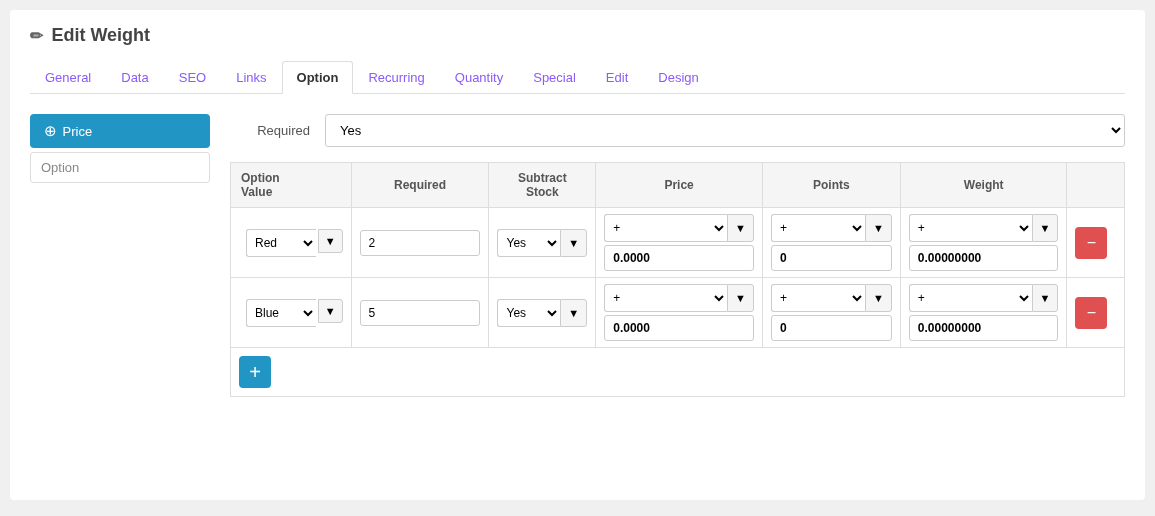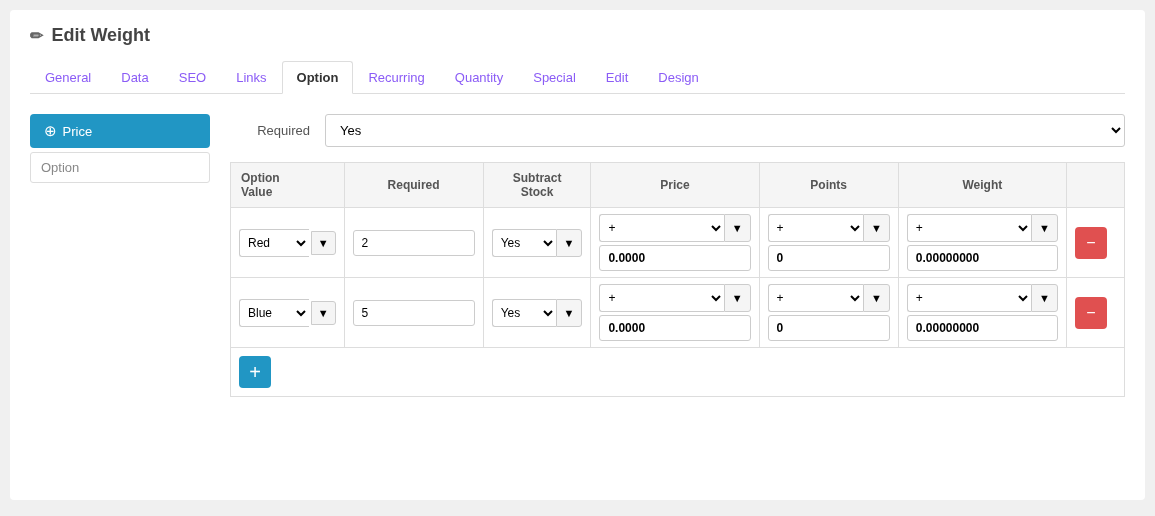--- a/index.html
+++ b/index.html
@@ -50,21 +50,21 @@
     .subtract-select-wrap { display: flex; }
     .subtract-select { flex: 1; padding: 5px 4px; border: 1px solid #ccc; border-radius: 3px 0 0 3px; font-size: 12px; background: #fff; border-right: none; }
     .subtract-dropdown-btn { padding: 5px 7px; border: 1px solid #ccc; border-radius: 0 3px 3px 0; background: #f5f5f5; font-size: 11px; cursor: pointer; }
 
     .btn-remove { background: #e05050; color: #fff; border: none; border-radius: 4px; width: 32px; height: 32px; cursor: pointer; font-size: 16px; display: flex; align-items: center; justify-content: center; }
     .btn-add { background: #2196c4; color: #fff; border: none; border-radius: 4px; width: 32px; height: 32px; cursor: pointer; font-size: 20px; display: flex; align-items: center; justify-content: center; }
 
     .action-cell { text-align: center; }
     .add-row td { border: 1px solid #ddd; text-align: right; padding: 8px; }
 
-    .option-val-wrap { display: flex; align-items: center; gap: 2px; }
+    .option-val-wrap { display: flex; align-items: flex-start; gap: 2px; margin-left: 7px; }
     .option-val-select { flex: 1; padding: 5px 4px; border: 1px solid #ccc; border-radius: 3px 0 0 3px; font-size: 12px; background: #fff; border-right: none; }
     .option-val-btn { padding: 5px 6px; border: 1px solid #ccc; border-radius: 0 3px 3px 0; background: #f5f5f5; font-size: 11px; cursor: pointer; }
   </style>
 </head>
 <body>
 
 <div class="page-wrapper">
 
   <div class="page-header">
     <span class="pencil-icon">✏</span>

